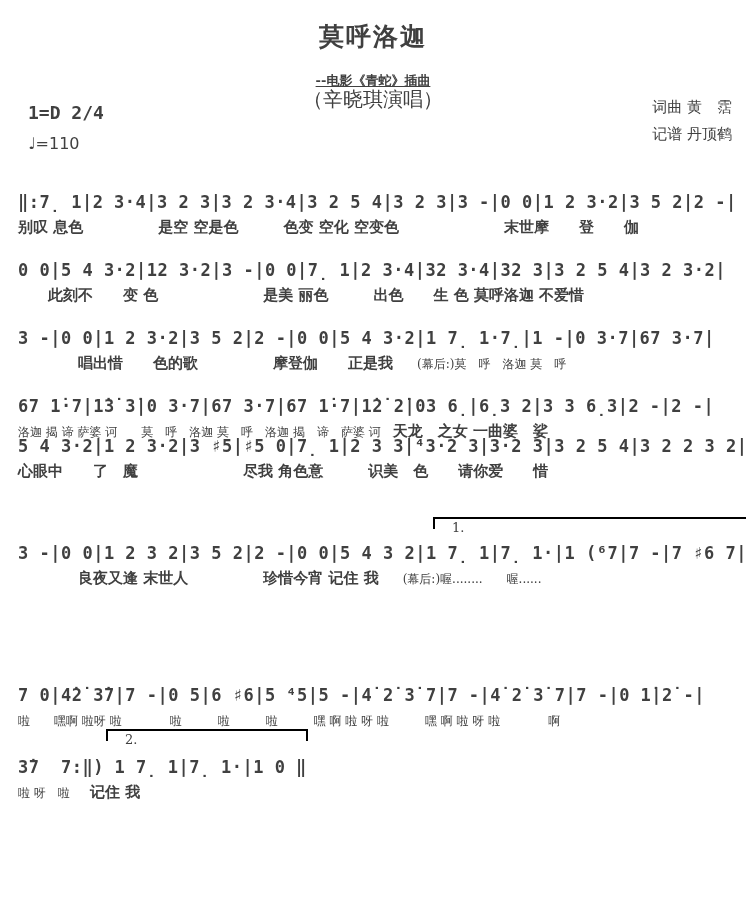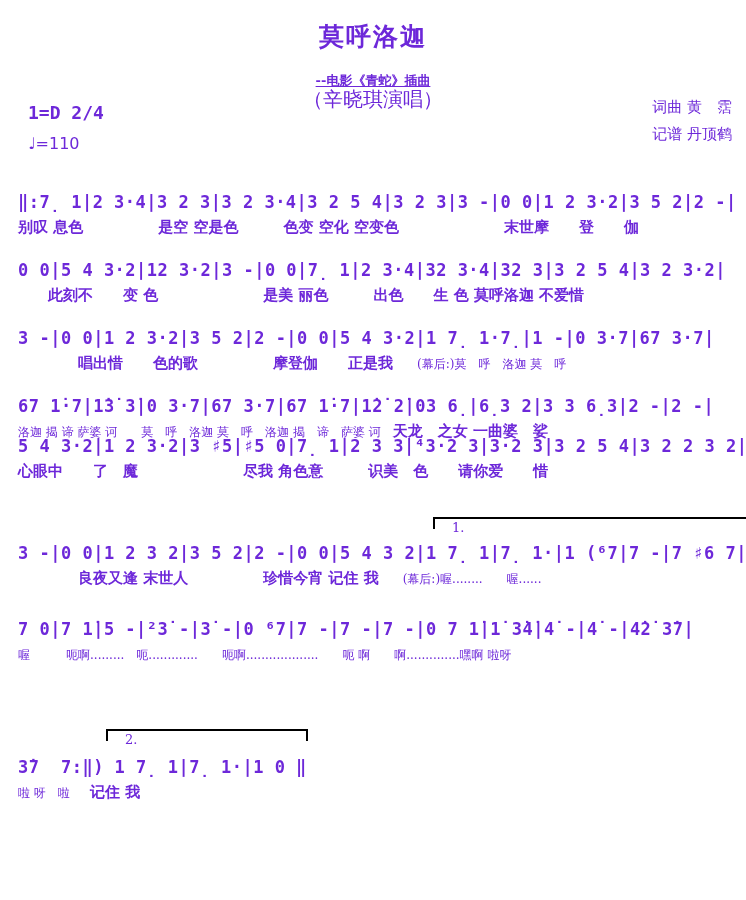--- a/index.html
+++ b/index.html
@@ -2,21 +2,21 @@
 <html><head>
 <meta charset="utf-8">
 <style>
   * { margin:0; padding:0; box-sizing:border-box; }
   html,body { background:#e8e8e8; }
   .page {
     position:relative;
     width:746px; height:900px;
     margin:0 auto;
     background:#ffffff;
-    color:#6d28d9;
+    color:#404040;
     font-family:"DejaVu Serif","Liberation Serif",serif;
     overflow:hidden;
   }
   
   .title {
     position:absolute; top:20px; left:0; width:100%;
     text-align:center; font-size:25px; font-weight:bold;
     letter-spacing:2px;
   }
   .subtitle {
@@ -98,23 +98,23 @@
         <div class="notes">5 4 3·2|1 2 3·2|3 ♯5|♯5 0|7̣ 1|2 3 3|⁴3·2 3|3·2 3|3 2 5 4|3 2 2 3 2|</div>
         <div class="lyrics"><span class="main">心眼中　　了　魔　　　　　　　尽我 角色意　　　识美　色　　请你爱　　惜</span></div>
       </div>
       <div class="system" style="top: 541px;">
         <div class="volta" style="left: 415px; width: 322px; top: -24px;">
           <span class="volta-label">1.</span>
         </div>
         <div class="notes">3 -|0 0|1 2 3 2|3 5 2|2 -|0 0|5 4 3 2|1 7̣ 1|7̣ 1·|1 (⁶7|7 -|7 ♯6 7|</div>
         <div class="lyrics"><span class="main">　　　　良夜又逢 末世人　　　　　珍惜今宵 记住 我</span><span class="backing">　　(幕后:)喔........　　喔......</span></div>
       </div>
-      <div class="system" style="top: 617px;">
-        <div class="notes">7 0|7 1̇|5 -|²3̇ -|3̇ -|0 ⁶7|7 -|7 -|7 -|0 7 1̇|1̇ 3̇4̇|4̇ -|4̇ -|4̇2̇ 3̇7|</div>
-        <div class="lyrics"><span class="backing">喔　　　呃啊.........　呃.............　　呃啊...................　　呃 啊　　啊..............嘿啊 啦呀</span></div>
+      <div class="system" style="top: 683px;">
+        <div class="notes">7 0|4̇2̇ 3̇7|7 -|0 5|6 ♯6|5 ⁴5|5 -|4̇ 2̇ 3̇ 7|7 -|4̇ 2̇ 3̇ 7|7 -|0 1̇|2̇ -|</div>
+        <div class="lyrics"><span class="backing">啦　　嘿啊 啦呀 啦　　　　啦　　　啦　　　啦　　　嘿 啊 啦 呀 啦　　　嘿 啊 啦 呀 啦　　　　啊</span></div>
       </div>
       <div class="system" style="top: 755px;">
         <div class="volta closed" style="left: 88px; width: 202px; top: -26px;">
           <span class="volta-label">2.</span>
         </div>
         <div class="notes">3̇7  7:‖) 1 7̣ 1|7̣ 1·|1 0 ‖</div>
         <div class="lyrics"><span class="backing">啦 呀　啦</span><span class="main">　 记住 我</span></div>
       </div>
     </div>
 </div>

